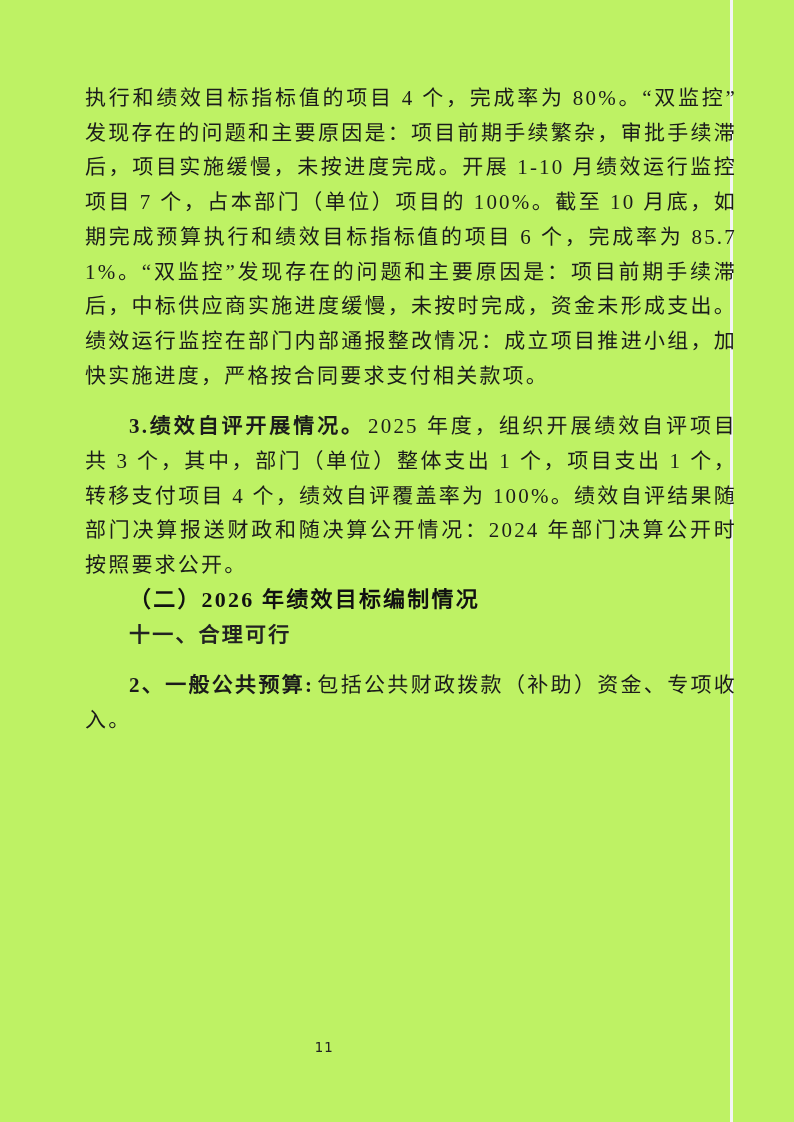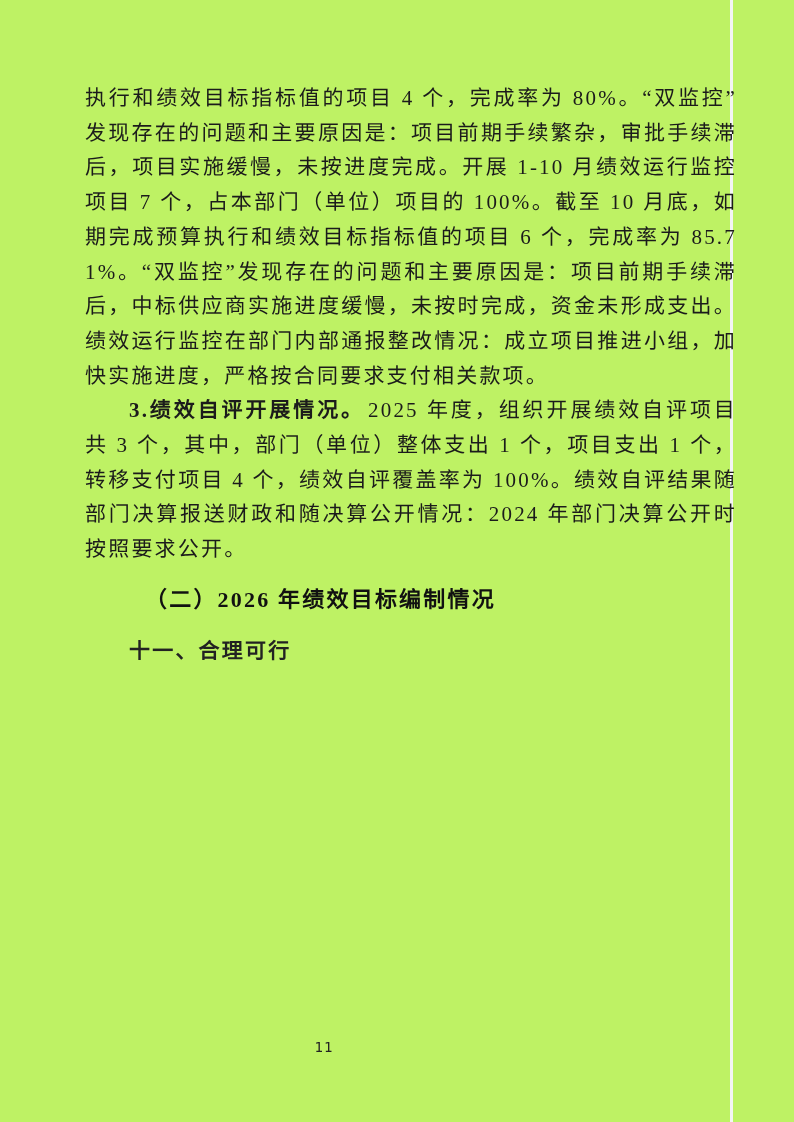--- a/index.html
+++ b/index.html
@@ -33,27 +33,27 @@
   }
   .para {
     margin: 0;
     font-size: 21px;
     line-height: 34.7px;
     letter-spacing: 2.2px;
     text-align: justify;
     text-justify: inter-ideograph;
     word-break: break-all;
   }
-  .indent { text-indent: 44px; }
+  .indent { text-indent: 44px; margin-top: 16px; }
   .lead {
     font-weight: bold;
     padding-right: 3px;
   }
   .heading-kai {
-    margin: 16px;
+    margin: 0;
     font-size: 22px;
     line-height: 34.7px;
     letter-spacing: 2.2px;
     text-indent: 44px;
     font-weight: bold;
     color: #111;
     font-family: "Liberation Serif", "DejaVu Serif", serif;
   }
   .heading-hei {
     margin: 0;
@@ -92,20 +92,21 @@
 
     <p class="para indent"><span class="lead">3.绩效自评开展情况。</span><span>2025 年度，组织开展绩效自评项目共 3 个，其中，部门（单位）整体支出 1 个，项目支出 1 个，转移支付项目 4 个，绩效自评覆盖率为 100%。绩效自评结果随部门决算报送财政和随决算公开情况：2024 年部门决算公开时按照要求公开。</span></p>
 
 
     <h2 class="heading-kai">（二）2026 年绩效目标编制情况</h2>
 
 
     <h2 class="heading-hei">十一、合理可行</h2>
 
 
+    <p class="para indent"><span class="lead">2、一般公共预算:</span><span>包括公共财政拨款（补助）资金、专项收入。</span></p>
 
   </div>
 
   <div class="footer">
     <span class="page-number">11</span>
   </div>
 
 </div>
 
 </body></html>

